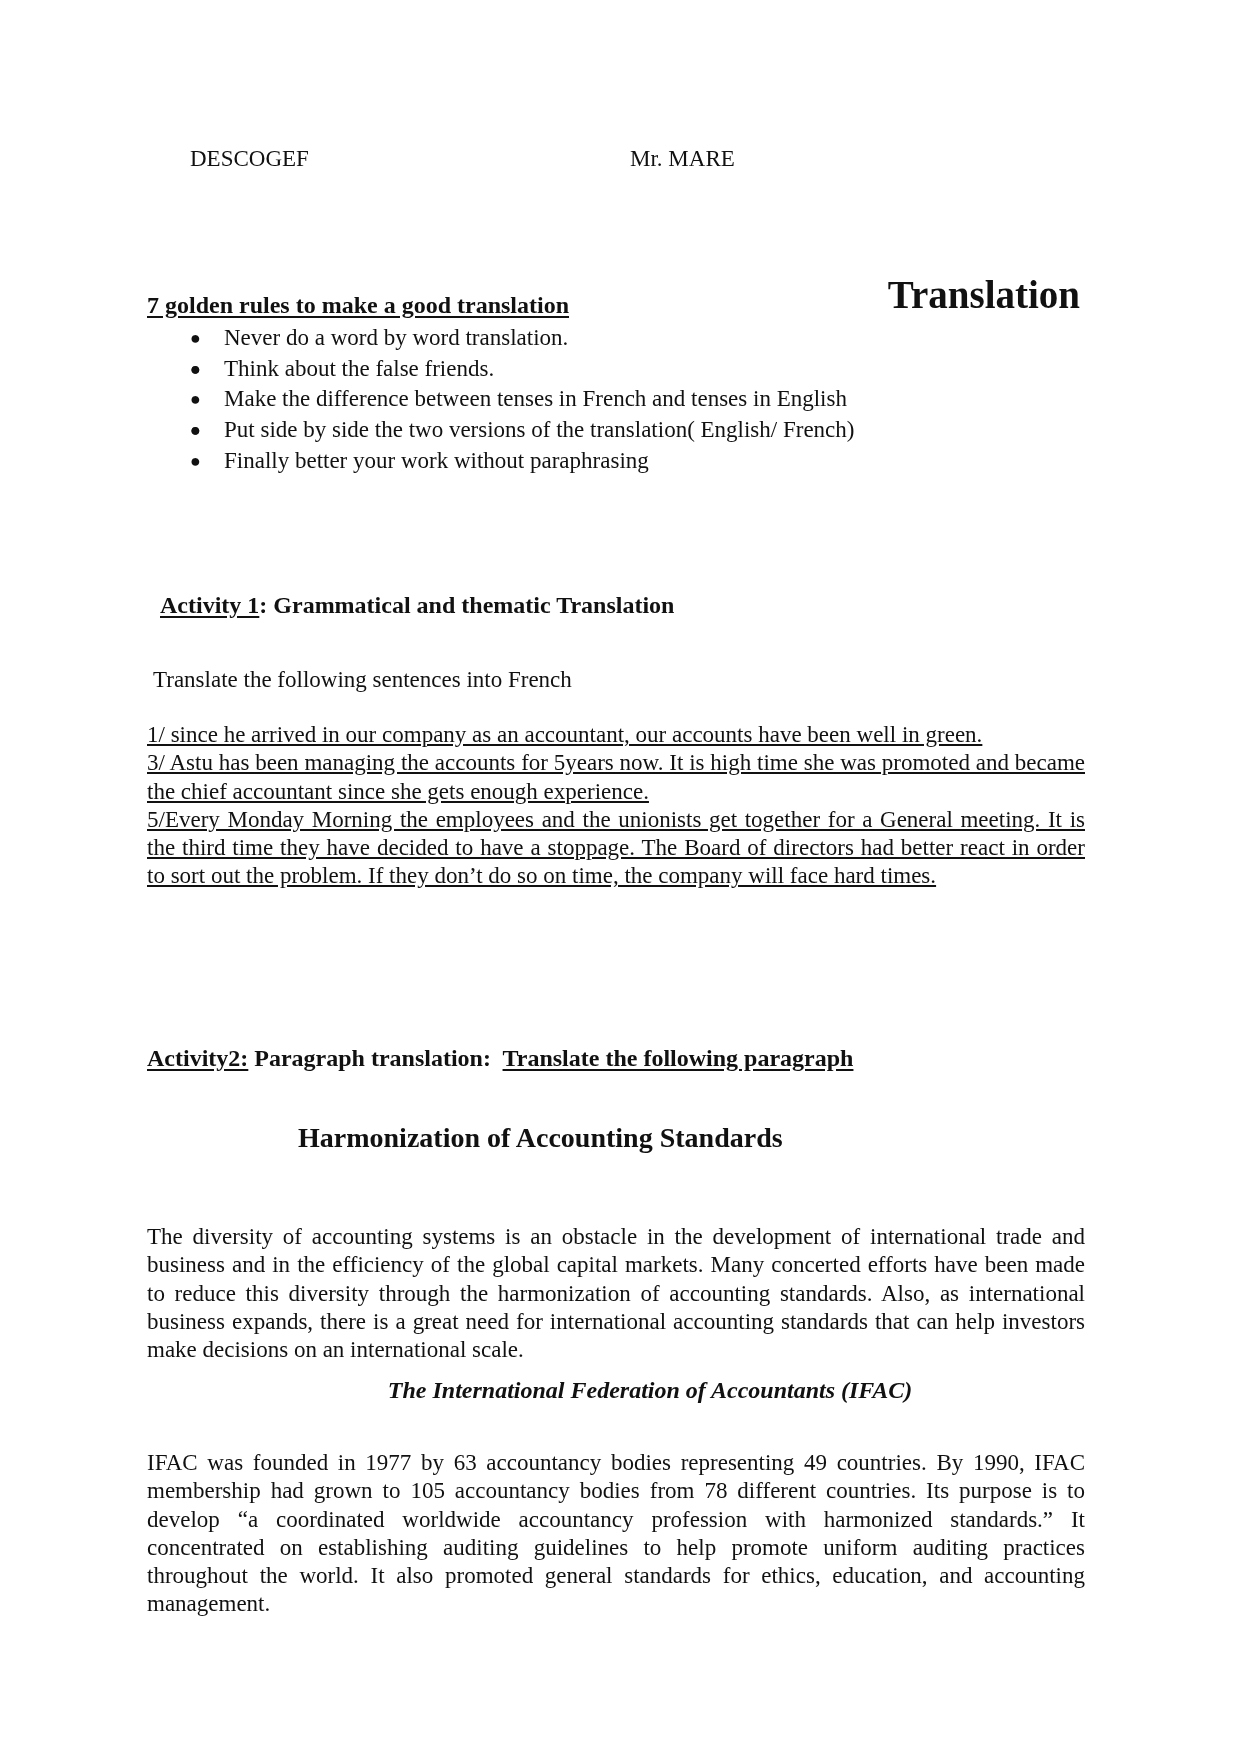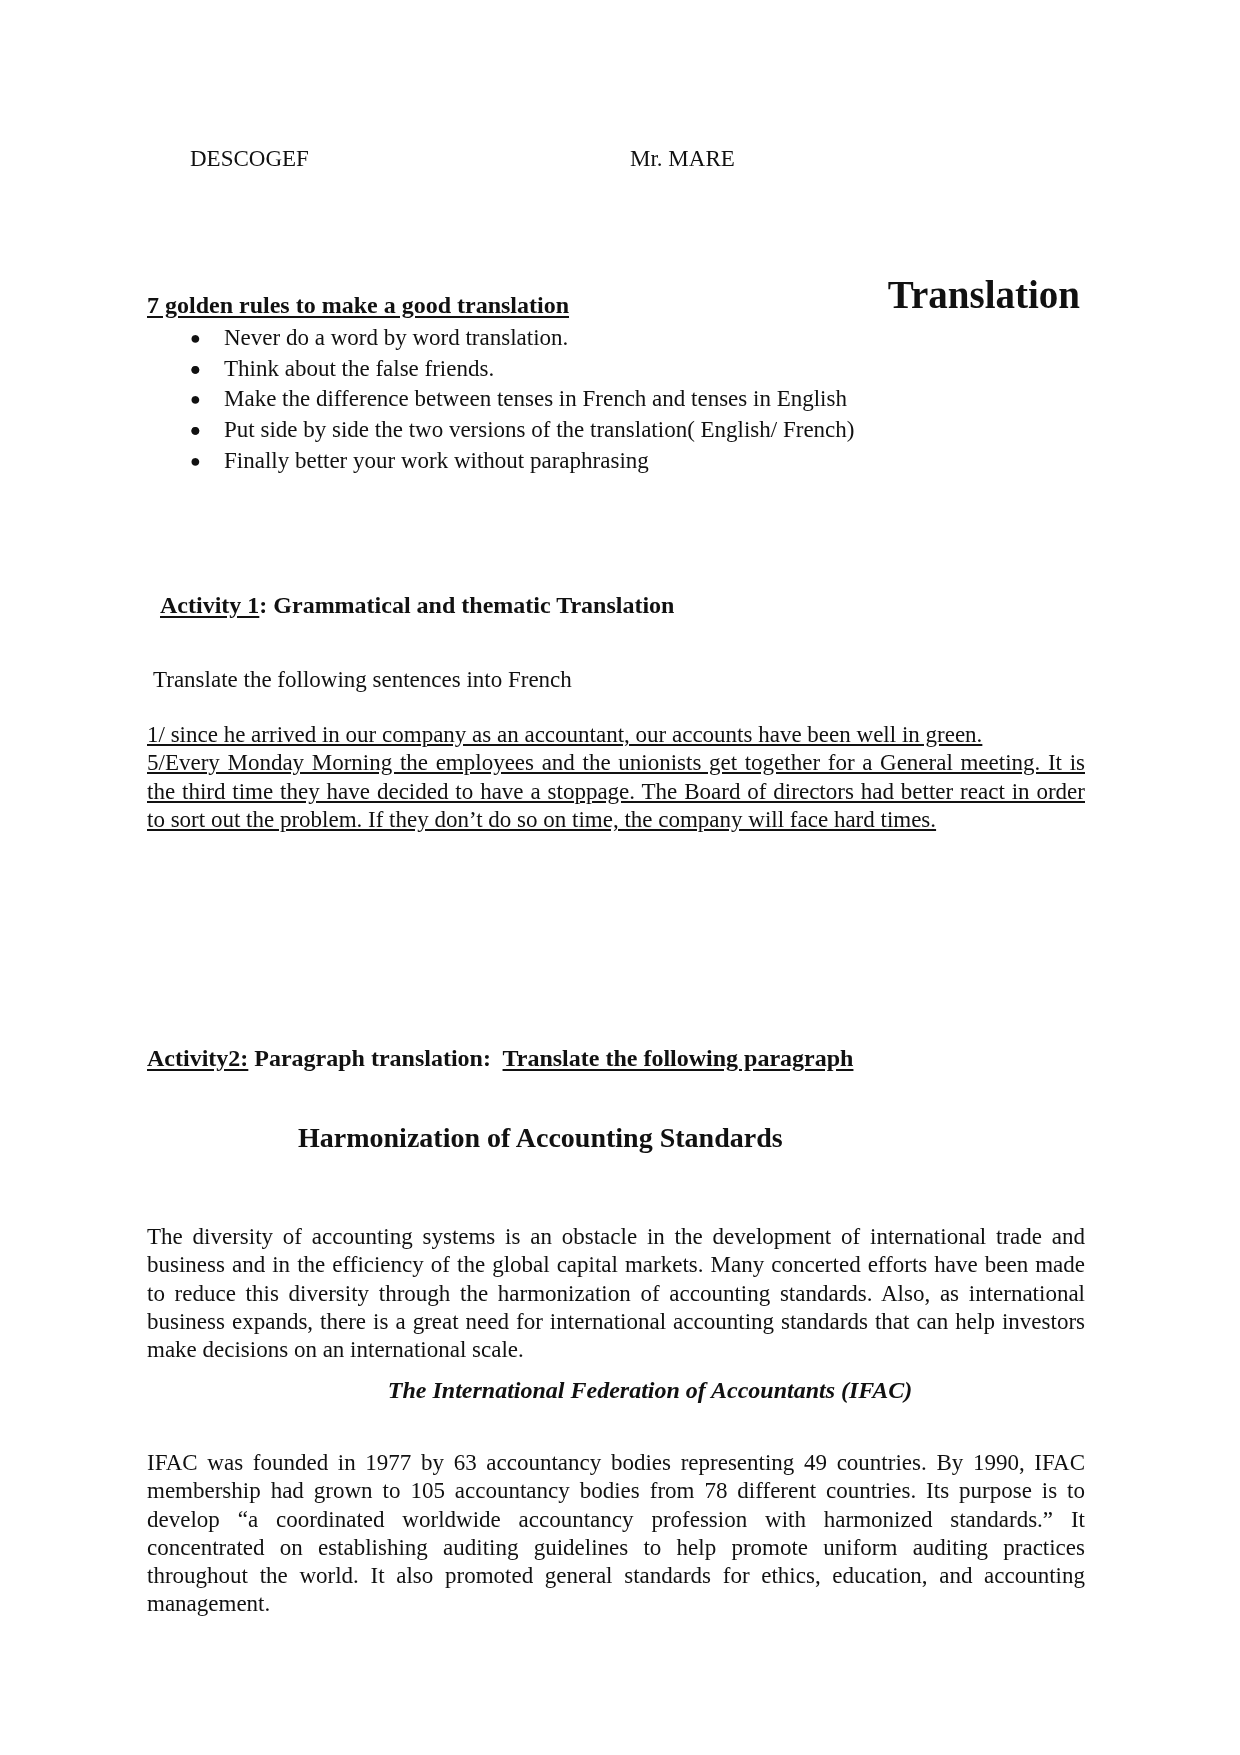--- a/index.html
+++ b/index.html
@@ -39,20 +39,21 @@
     <li><span class="bullet">●</span><span>Finally better your work without paraphrasing</span></li>
   </ul>
 
   <div class="abs sec" style="left:160px; top:592px; font-size:24px;">
     <span class="u">Activity 1</span><span>: Grammatical and thematic Translation</span>
   </div>
   <div class="abs txt" style="left:153px; top:622px;">Translate the following sentences into French</div>
 
   <div class="abs txt just para-list" style="left:147px; top:677px; width:938px;">
     <p>1/ since he arrived in our company as an accountant, our accounts have been well in green.</p>
+    <p>3/ Astu has been managing the accounts for 5years now. It is high time she was promoted and became the chief accountant since she gets enough experience.</p>
     <p>5/Every Monday Morning the employees and the unionists get together for a General meeting. It is the third time they have decided to have a stoppage. The Board of directors had better react in order to sort out the problem. If they don’t do so on time, the company will face hard times.</p>
   </div>
 
   <div class="abs sec" style="left:147px; top:1045px; font-size:24px;">
     <span class="u">Activity2:</span><span style="white-space:pre;"> Paragraph translation:  </span><span class="u">Translate the following  paragraph</span>
   </div>
 
   <div class="abs sec" style="left:298px; top:1122px; font-size:28px;">Harmonization of Accounting Standards</div>
 
   <div class="abs txt just" style="left:147px; top:1179px; width:938px;">The diversity of accounting systems is an obstacle in the development of international trade and business and in the efficiency of the global capital markets. Many concerted efforts have been made to reduce this diversity through the harmonization of accounting standards. Also, as international business expands, there is a great need for international accounting standards that can help investors make decisions on an international scale.</div>

